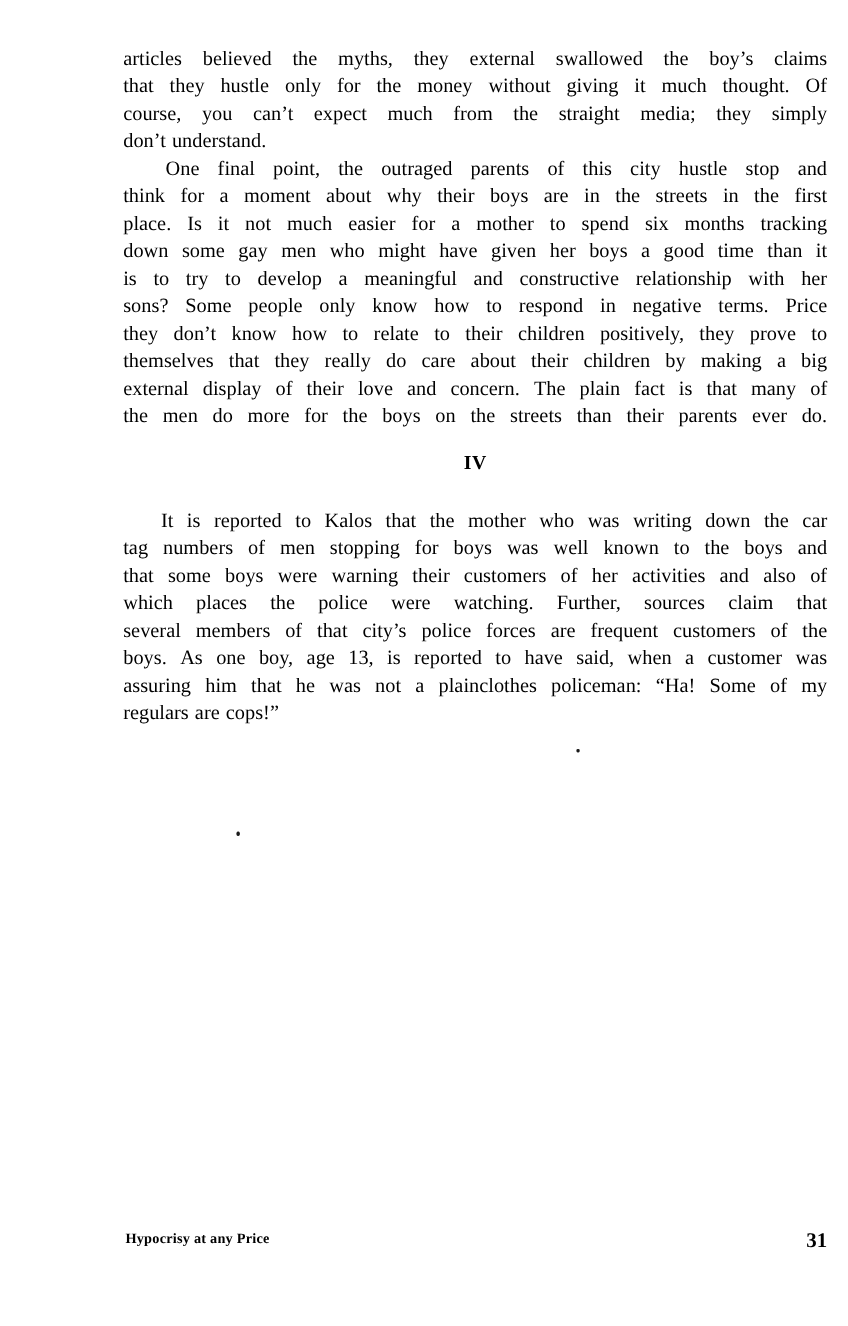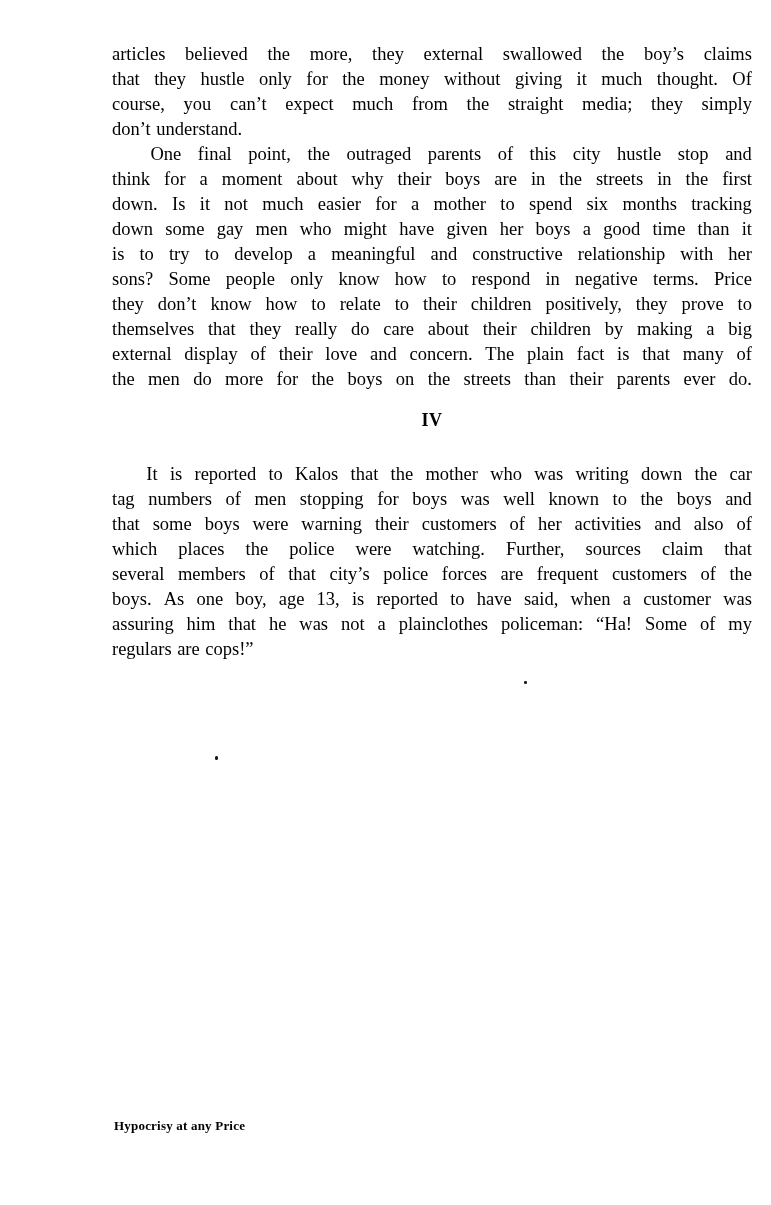--- a/index.html
+++ b/index.html
@@ -87,21 +87,21 @@
   }
 </style>
 </head>
 <body>
 
 <div class="page">
 
   <div class="text-block" style="top:42px;">
 
     <div class="line just">
-      <span class="w">articles</span><span class="w">believed</span><span class="w">the</span><span class="w">more,</span><span class="w">they</span><span class="w">external</span><span class="w">swallowed</span><span class="w">the</span><span class="w">boy’s</span><span class="w">claims</span>
+      <span class="w">articles</span><span class="w">believed</span><span class="w">the</span><span class="w">myths,</span><span class="w">they</span><span class="w">external</span><span class="w">swallowed</span><span class="w">the</span><span class="w">boy’s</span><span class="w">claims</span>
     </div>
 
     <div class="line just">
       <span class="w">that</span><span class="w">they</span><span class="w">hustle</span><span class="w">only</span><span class="w">for</span><span class="w">the</span><span class="w">money</span><span class="w">without</span><span class="w">giving</span><span class="w">it</span><span class="w">much</span><span class="w">thought.</span><span class="w">Of</span>
     </div>
 
     <div class="line just">
       <span class="w">course,</span><span class="w">you</span><span class="w">can’t</span><span class="w">expect</span><span class="w">much</span><span class="w">from</span><span class="w">the</span><span class="w">straight</span><span class="w">media;</span><span class="w">they</span><span class="w">simply</span>
     </div>
 
@@ -114,21 +114,21 @@
 
     <div class="line just">
       <span class="indent"></span><span class="w">One</span><span class="w">final</span><span class="w">point,</span><span class="w">the</span><span class="w">outraged</span><span class="w">parents</span><span class="w">of</span><span class="w">this</span><span class="w">city</span><span class="w">hustle</span><span class="w">stop</span><span class="w">and</span>
     </div>
 
     <div class="line just">
       <span class="w">think</span><span class="w">for</span><span class="w">a</span><span class="w">moment</span><span class="w">about</span><span class="w">why</span><span class="w">their</span><span class="w">boys</span><span class="w">are</span><span class="w">in</span><span class="w">the</span><span class="w">streets</span><span class="w">in</span><span class="w">the</span><span class="w">first</span>
     </div>
 
     <div class="line just">
-      <span class="w">down.</span><span class="w">Is</span><span class="w">it</span><span class="w">not</span><span class="w">much</span><span class="w">easier</span><span class="w">for</span><span class="w">a</span><span class="w">mother</span><span class="w">to</span><span class="w">spend</span><span class="w">six</span><span class="w">months</span><span class="w">tracking</span>
+      <span class="w">place.</span><span class="w">Is</span><span class="w">it</span><span class="w">not</span><span class="w">much</span><span class="w">easier</span><span class="w">for</span><span class="w">a</span><span class="w">mother</span><span class="w">to</span><span class="w">spend</span><span class="w">six</span><span class="w">months</span><span class="w">tracking</span>
     </div>
 
     <div class="line just">
       <span class="w">down</span><span class="w">some</span><span class="w">gay</span><span class="w">men</span><span class="w">who</span><span class="w">might</span><span class="w">have</span><span class="w">given</span><span class="w">her</span><span class="w">boys</span><span class="w">a</span><span class="w">good</span><span class="w">time</span><span class="w">than</span><span class="w">it</span>
     </div>
 
     <div class="line just">
       <span class="w">is</span><span class="w">to</span><span class="w">try</span><span class="w">to</span><span class="w">develop</span><span class="w">a</span><span class="w">meaningful</span><span class="w">and</span><span class="w">constructive</span><span class="w">relationship</span><span class="w">with</span><span class="w">her</span>
     </div>
 
@@ -188,14 +188,15 @@
     <div class="line last">
       <span class="w">regulars</span><span class="w">are</span><span class="w">cops!”</span>
     </div>
   </div>
 
   <div class="speck" style="left:478px; top:681px; width:3px; height:3px;"></div>
   <div class="speck" style="left:169px; top:756px; width:3px; height:4px;"></div>
 
   <div class="footer-left" style="top:1118px;">Hypocrisy at any Price</div>
 
+  <div class="footer-right" style="top:1118px;">31</div>
 
 </div>
 
 </body></html>

